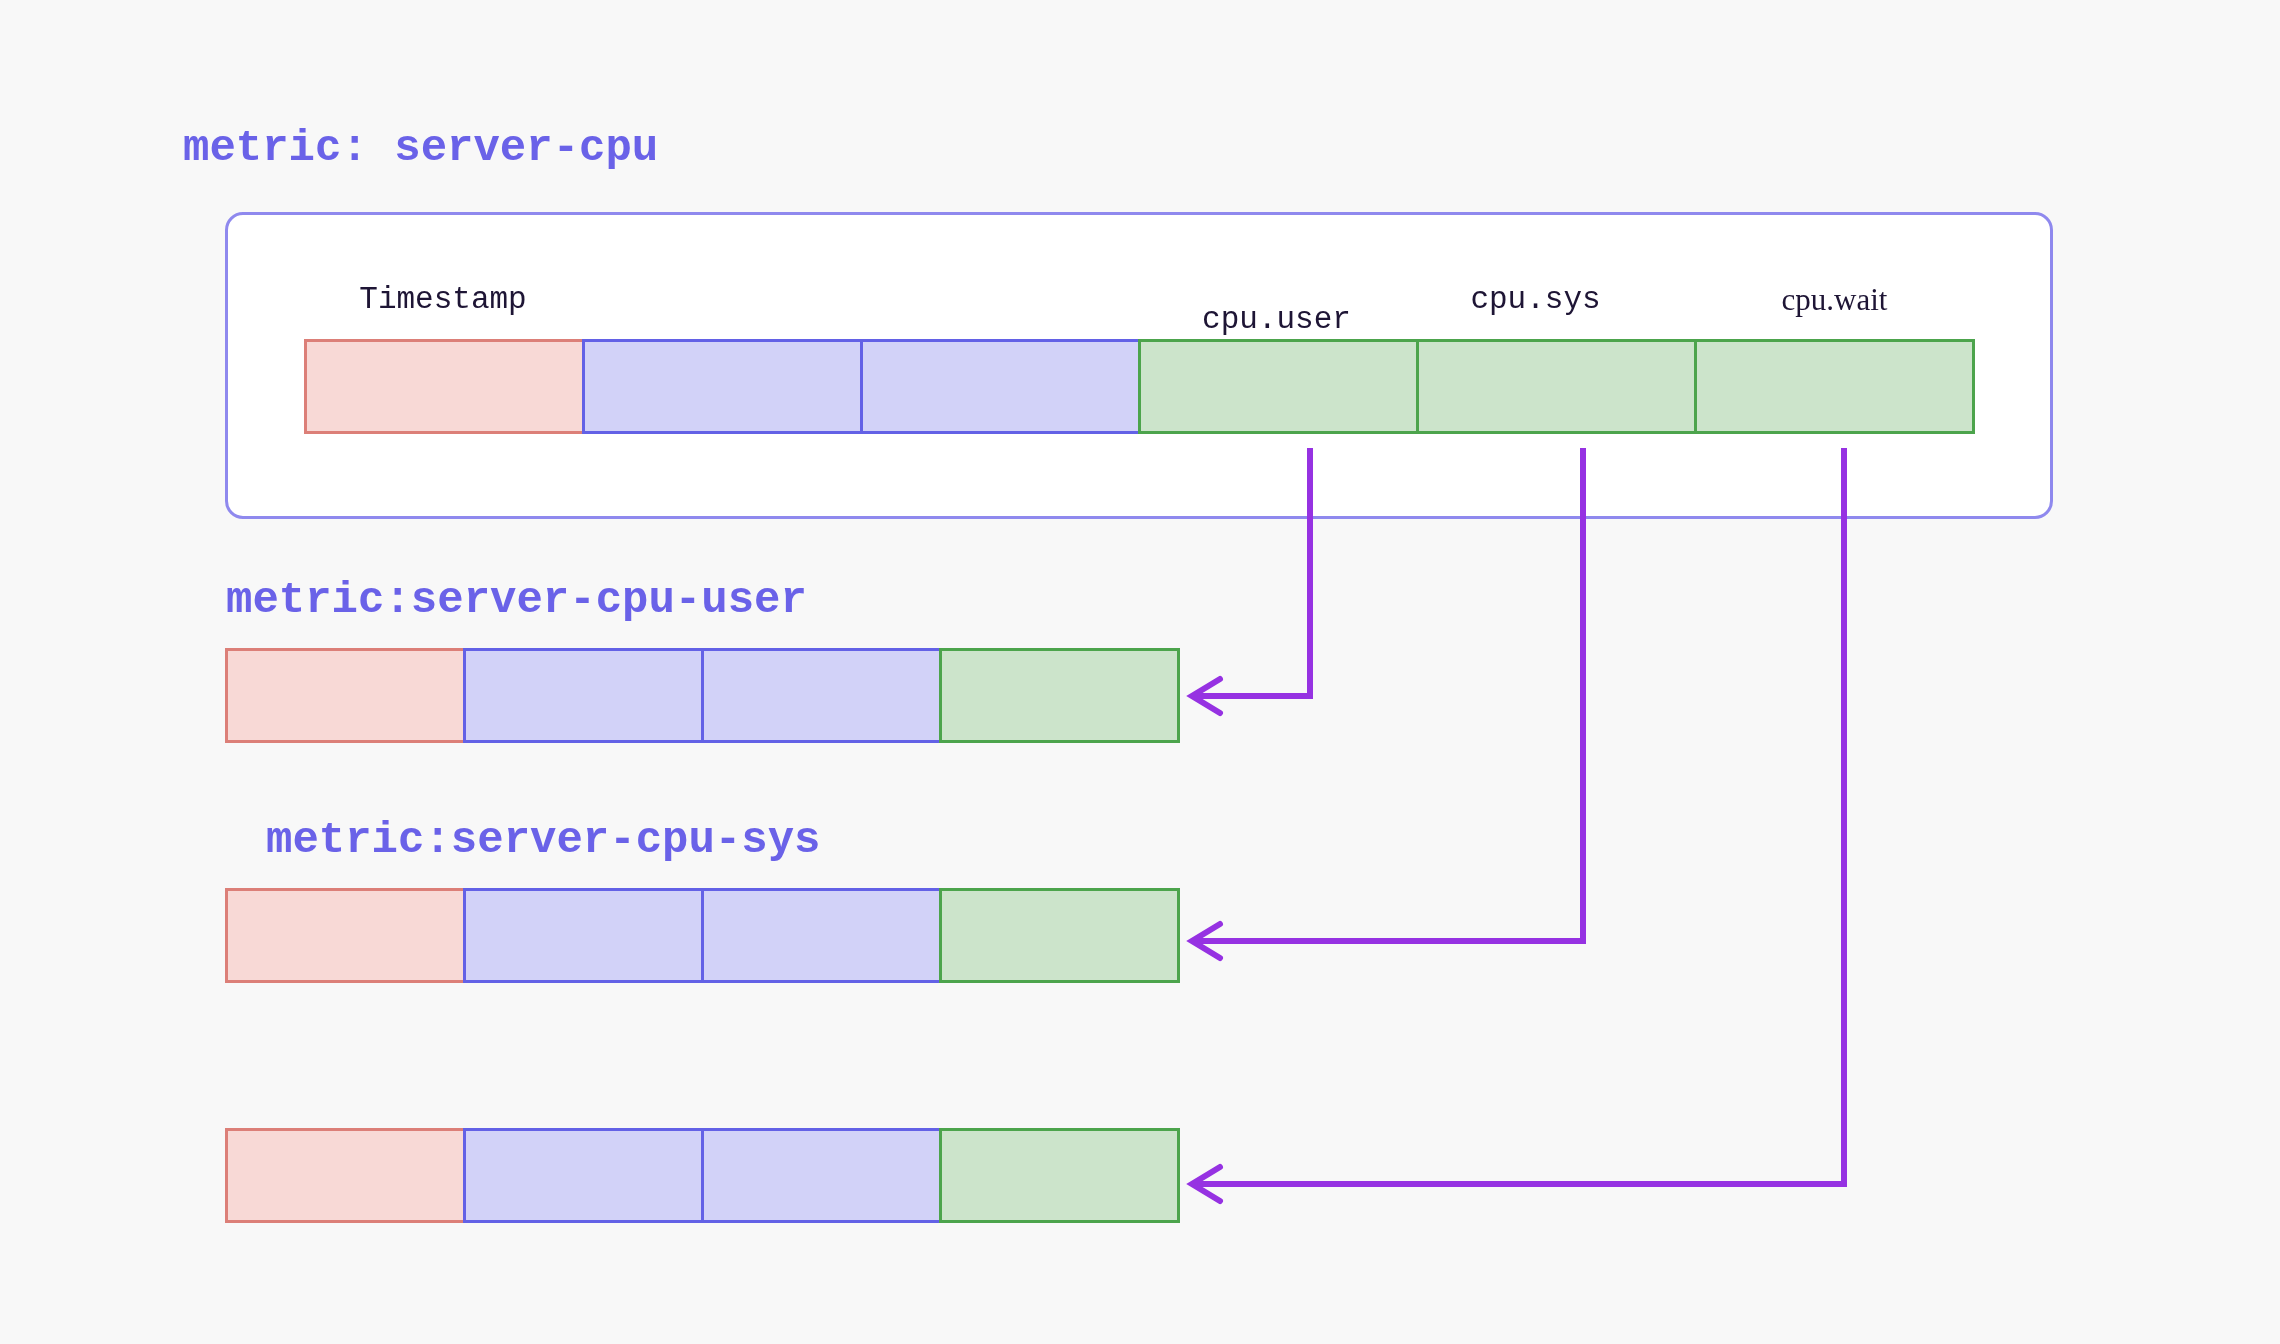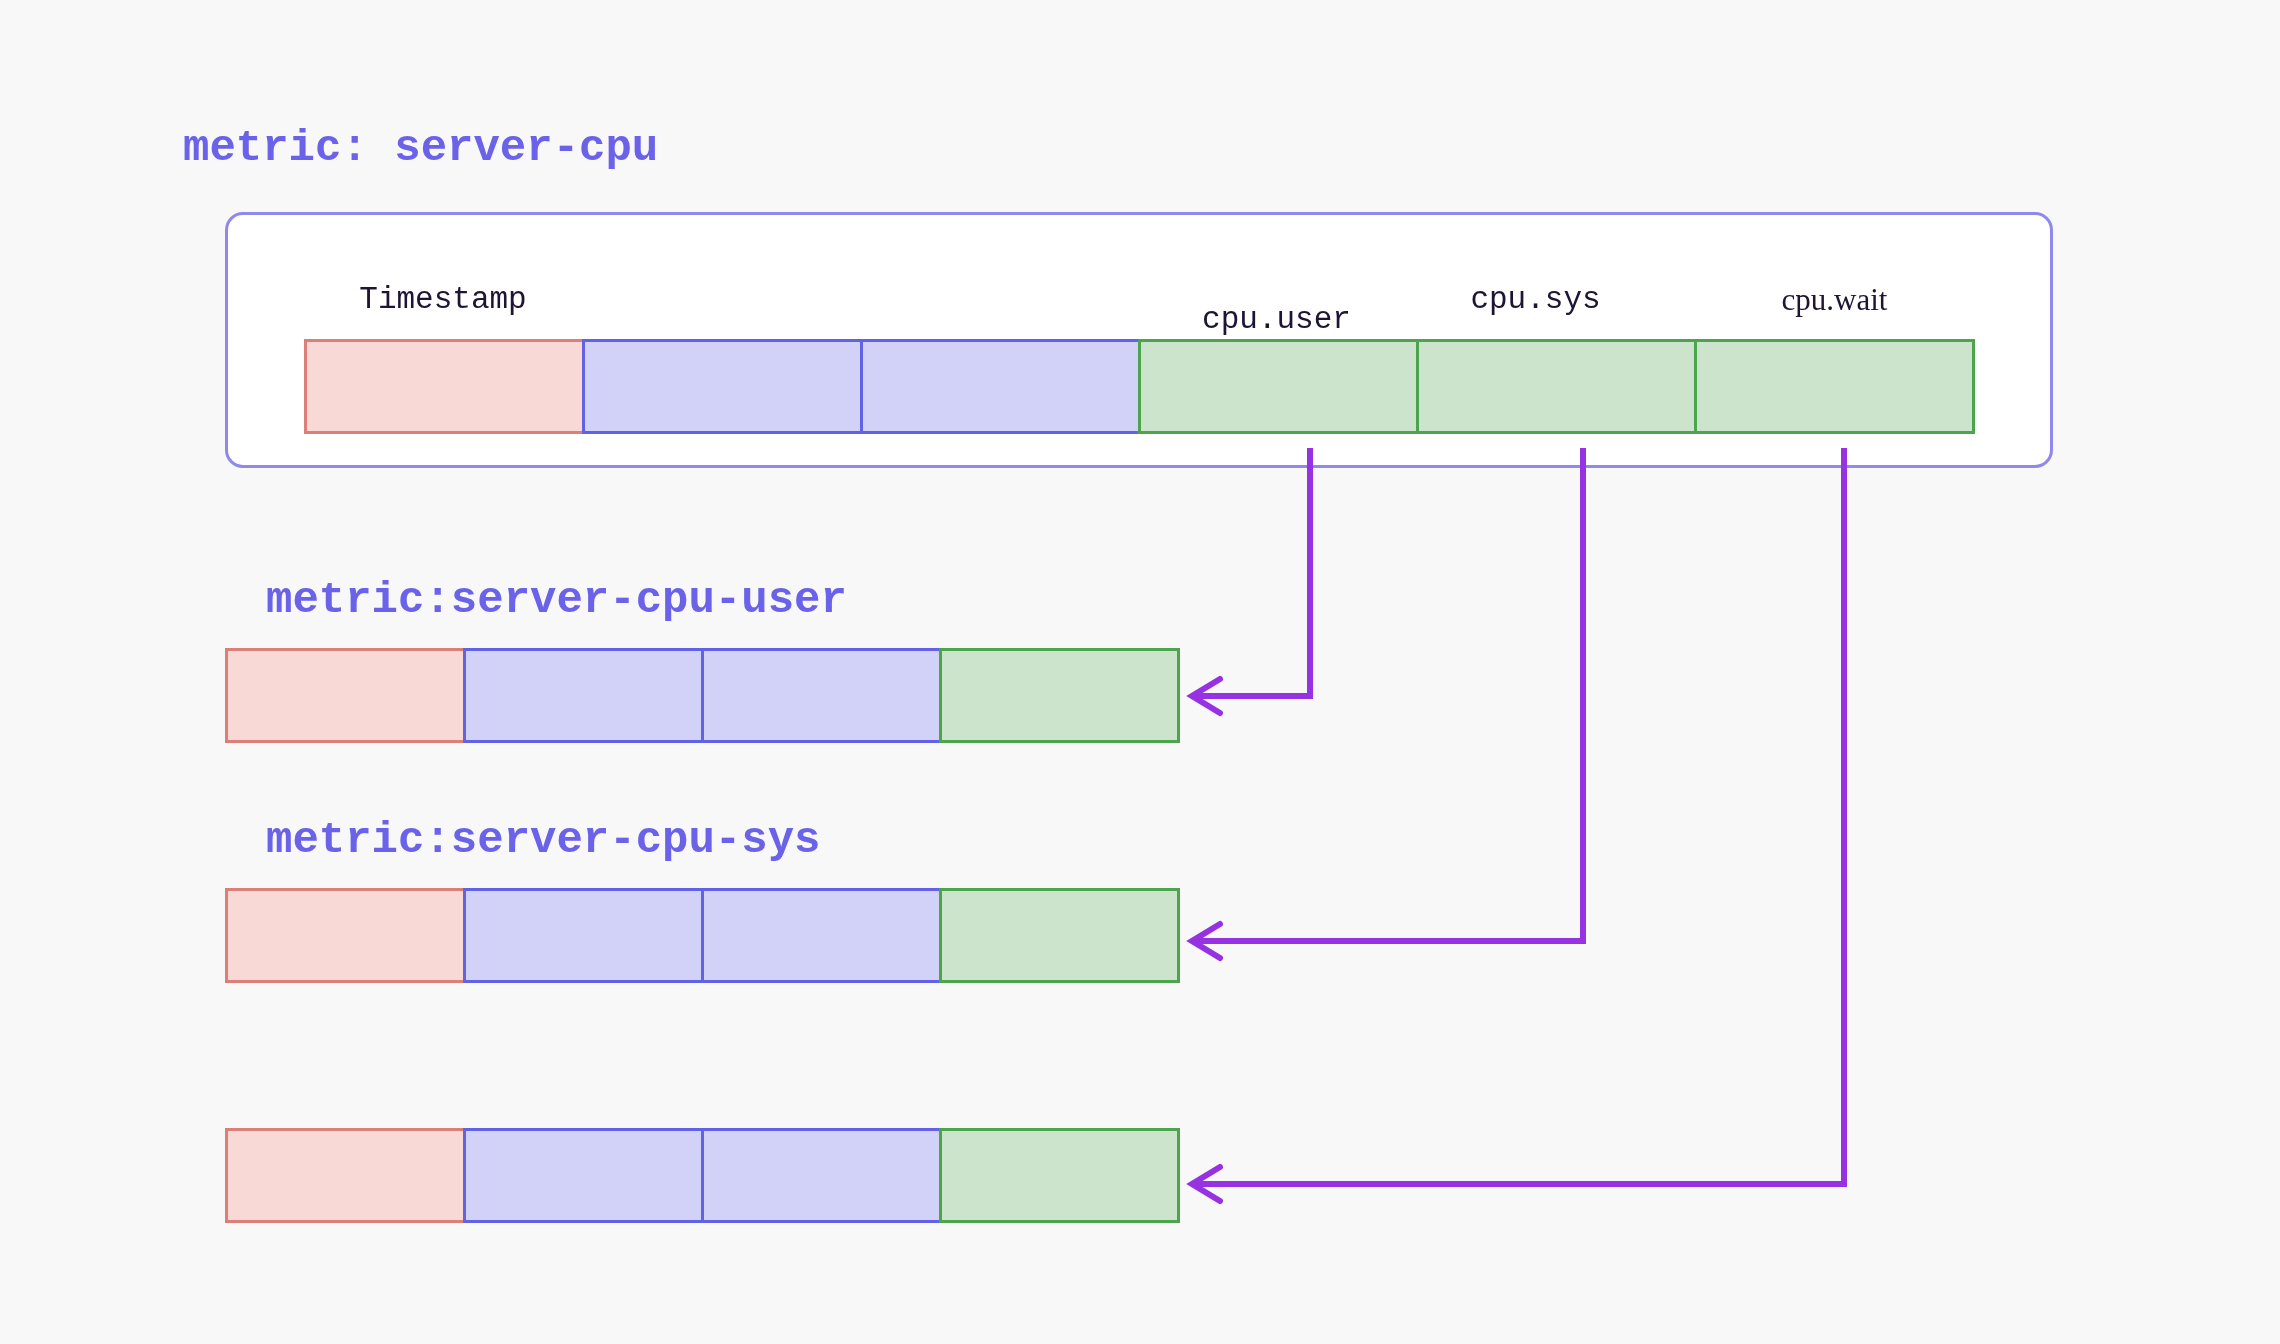--- a/index.html
+++ b/index.html
@@ -13,21 +13,21 @@
 
   .big-label{
     position:absolute;
     font-size:44px;font-weight:bold;line-height:52px;
     color:#6a62e8;letter-spacing:0px;white-space:pre;
   }
   .title{left:183px;top:122px;}
 
   .table-box{
     position:absolute;left:225px;top:212px;
-    width:1828px;height:256px;
+    width:1828px;height:307px;
     background:#ffffff;
     border:3px solid #8f89ee;border-radius:18px;
     box-sizing:border-box;
   }
   .hdr{
     position:absolute;top:65px;height:40px;
     font-size:31px;line-height:40px;color:#1e1535;
     text-align:center;white-space:nowrap;
   }
   .hdr-timestamp{left:76px;width:278px;}
@@ -42,21 +42,21 @@
     box-sizing:border-box;height:95px;
     border:3px solid;margin-left:-3px;
   }
   .cell:first-child{margin-left:0;}
   .cell-t{width:281px;}
   .cell-m{width:241px;}
   .pink {background:#f8d9d6;border-color:#dc7f78;}
   .blue {background:#d2d2f8;border-color:#6361e6;}
   .green{background:#cce4cb;border-color:#4ca44c;}
 
-  .metric-title-1{left:226px;top:574px;margin-left:40px;}
+  .metric-title-1{left:226px;top:574px;}
   .metric-title-2{left:226px;top:814px;margin-left:40px;}
   .metric-title-3{left:226px;top:1054px;}
   .metric-row-1{left:225px;top:648px;}
   .metric-row-2{left:225px;top:888px;}
   .metric-row-3{left:225px;top:1128px;}
 
   svg.arrows{position:absolute;left:0;top:0;pointer-events:none;}
   .arrow{
     fill:none;stroke:#9632e2;stroke-width:6;
     stroke-linejoin:miter;stroke-linecap:butt;

